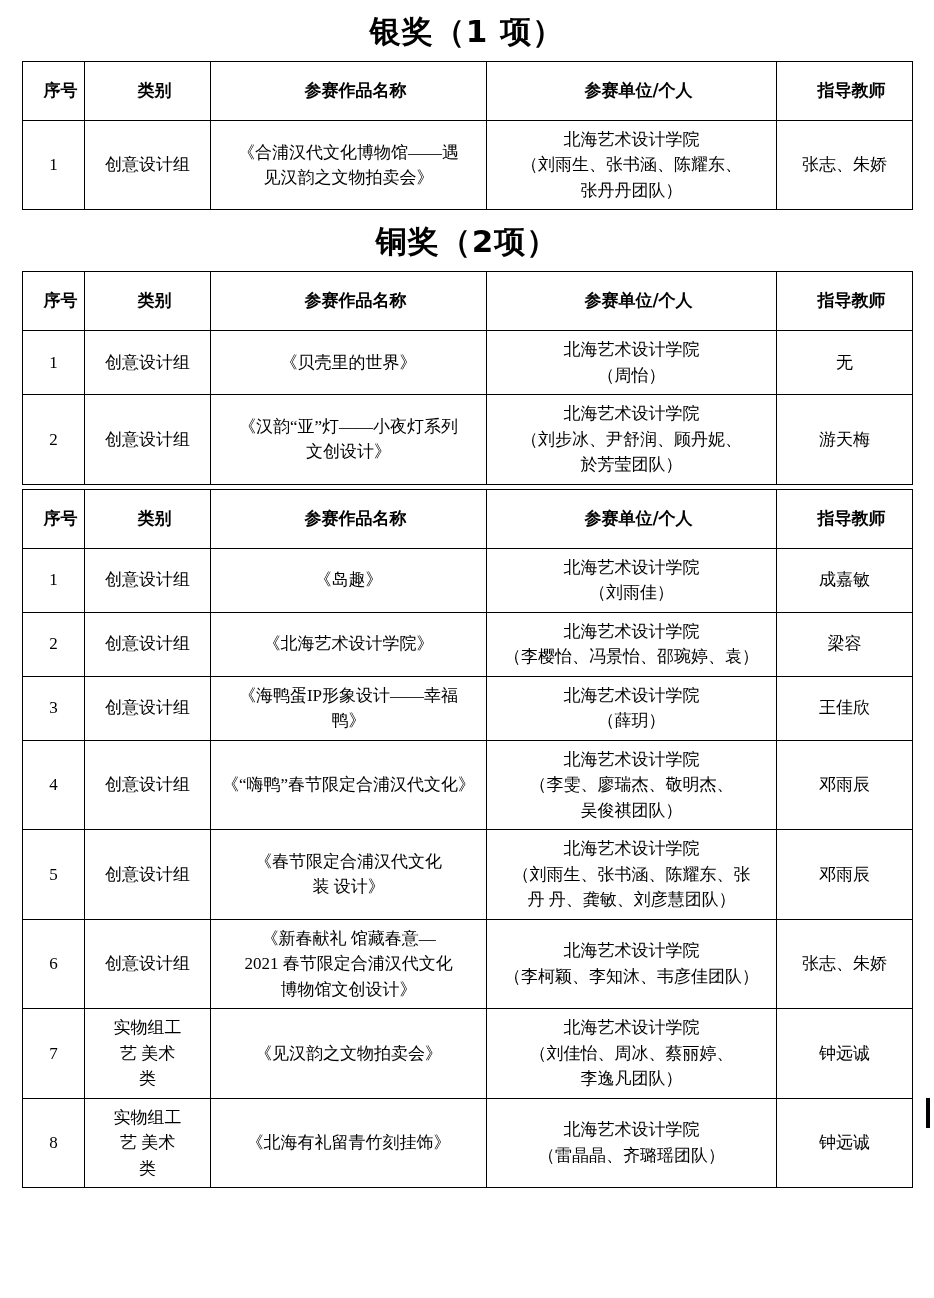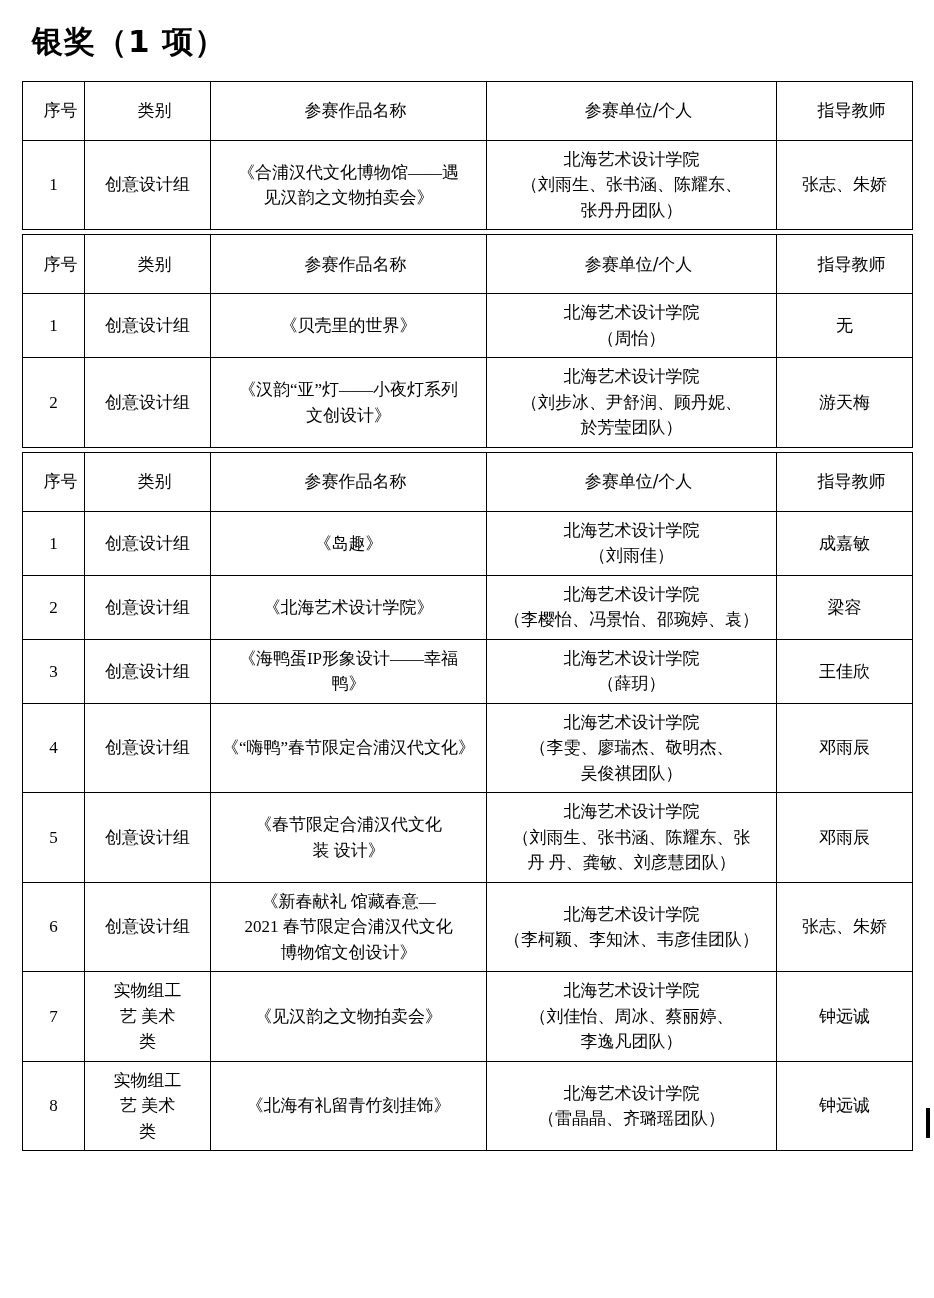--- a/index.html
+++ b/index.html
@@ -13,26 +13,26 @@
     font-family: "Liberation Serif", "DejaVu Serif", serif;
     color: #000000;
   }
   .page {
     width: 934px;
     box-sizing: border-box;
     padding: 0 22px;
     position: relative;
   }
   .section-title {
-    text-align: left;
+    text-align: center;
     font-family: "DejaVu Sans", "Liberation Sans", sans-serif;
     font-weight: bold;
     font-size: 31px;
     letter-spacing: 1px;
-    margin: 10px;
+    margin: 0;
     padding: 8px 0 10px 0;
     line-height: 1.25;
   }
   .section-title.first {
     padding-top: 12px;
   }
   table.award-table {
     border-collapse: collapse;
     width: 890px;
     margin: 0 auto 4px auto;
@@ -42,21 +42,21 @@
   table.award-table td {
     border: 1px solid #000000;
     padding: 6px 6px;
     text-align: center;
     vertical-align: middle;
     font-size: 17px;
     line-height: 1.5;
   }
   table.award-table th {
     font-family: "DejaVu Sans", "Liberation Sans", sans-serif;
-    font-weight: normal;
+    font-weight: bold;
     font-size: 17px;
     height: 46px;
     padding-left: 20px;
   }
   table.award-table td {
     font-family: "Liberation Serif", "DejaVu Serif", serif;
   }
   .col-idx { width: 62px; }
   .col-cat { width: 126px; }
   .col-work { width: 276px; }
@@ -105,20 +105,21 @@
         <td class="cell-multiline">《合浦汉代文化博物馆——遇
 见汉韵之文物拍卖会》</td>
         <td class="cell-multiline">北海艺术设计学院
 （刘雨生、张书涵、陈耀东、
 张丹丹团队）</td>
         <td>张志、朱娇</td>
       </tr>
     </tbody>
   </table>
 
+  <h2 class="section-title">铜奖（2项）</h2>
   <table class="award-table">
     <colgroup>
       <col class="col-idx">
         <col class="col-cat">
         <col class="col-work">
         <col class="col-unit">
         <col class="col-teacher">
     </colgroup>
     <thead>
       <tr>

